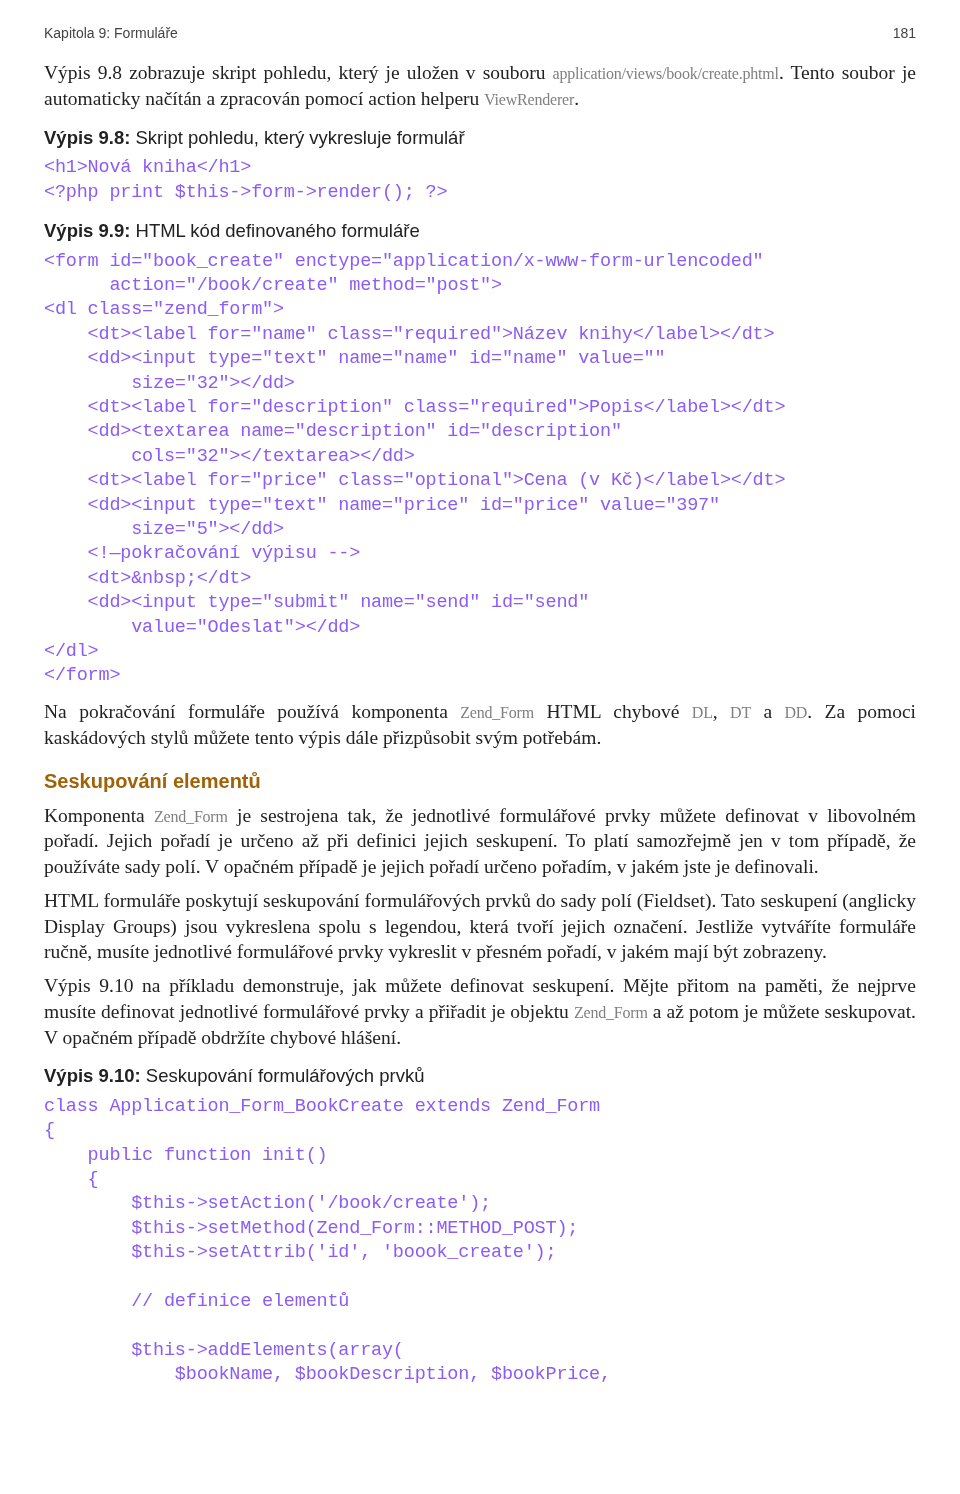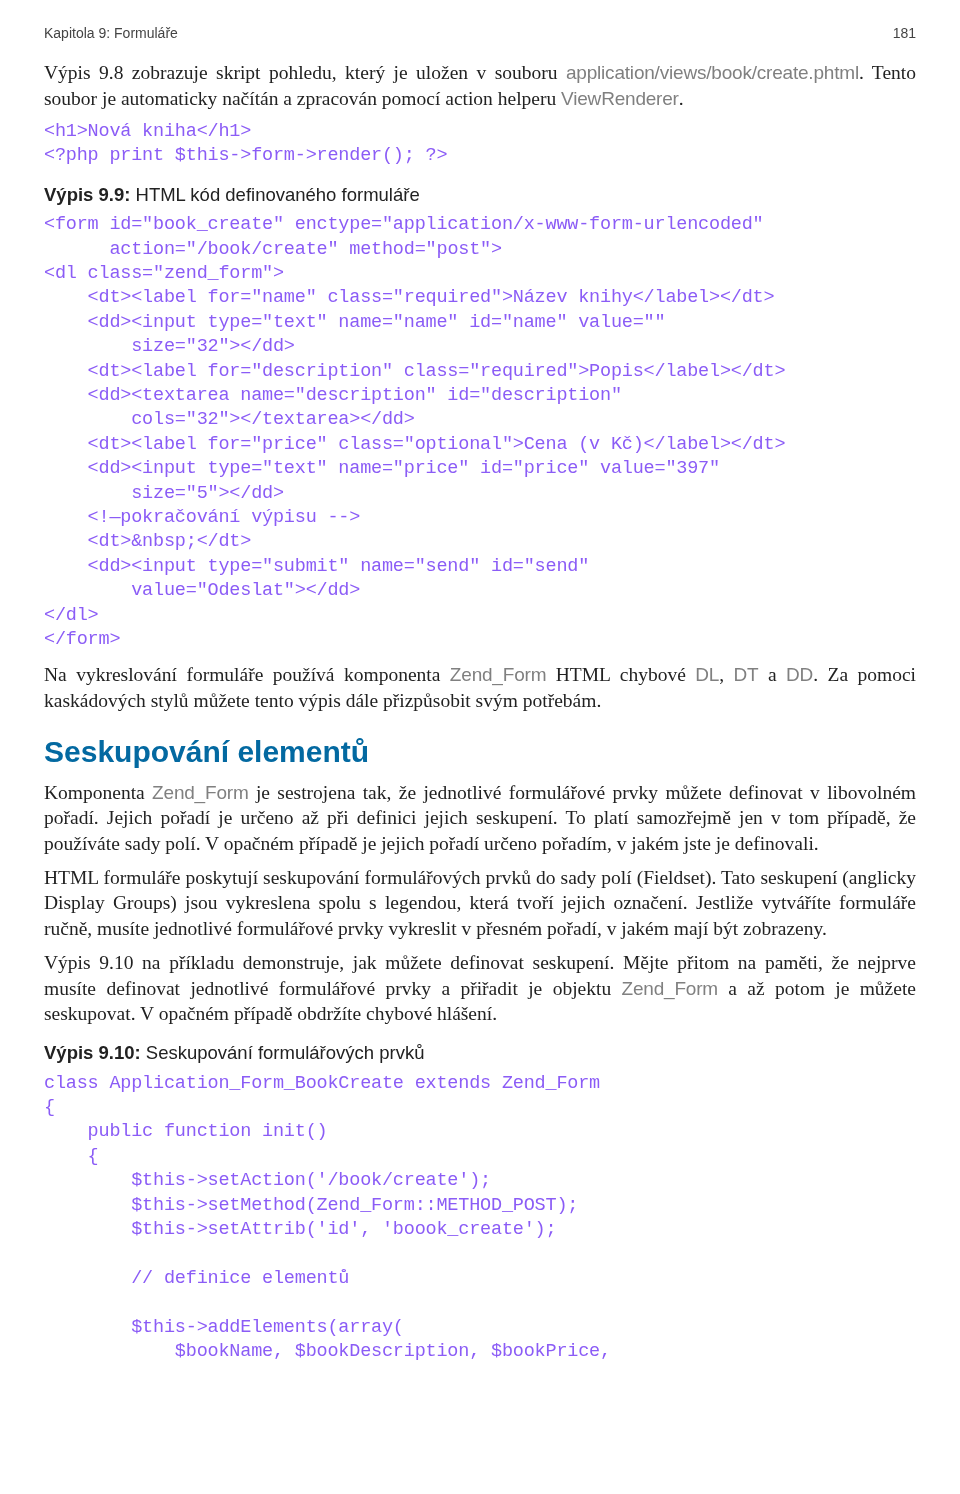--- a/index.html
+++ b/index.html
@@ -27,22 +27,22 @@
     color: #444;
     margin-bottom: 18px;
   }
   .chapter-title { font-weight: 400; }
   .page-num { font-weight: 400; margin-left: 24px; }
   .body-para {
     margin: 0 0 8px 0;
     text-align: justify;
   }
   .mono {
-    font-family: Liberation Sans, sans-serif;
-    font-size: 19px;
+    font-family: Liberation Serif, serif;
+    font-size: 16px;
     letter-spacing: -0.2px;
     margin-top: 20px;
   }
   .mono-gray {
     color: #808080;
   }
   .listing-caption {
     font-family: "Myriad Pro", "Helvetica Neue", Arial, sans-serif;
     font-size: 18.5px;
     margin: 14px 0 6px 0;
@@ -53,39 +53,42 @@
     font-size: 18.5px;
     line-height: 1.32;
     color: #8b5cf6;
     white-space: pre-wrap;
     margin: 2px 0 10px 0;
     letter-spacing: -0.2px;
   }
   h2.section {
     font-family: "Myriad Pro", "Helvetica Neue", Arial, sans-serif;
     font-weight: 700;
-    font-size: 30px;
+    font-size: 20px;
     margin: 18px 0 8px 0;
-    color: #0369a1;
+    color: #a16207;
   }
 </style>
 </head>
 <body>
 
 <div class="page">
 
   <div class="page-header">
     <span class="chapter-title">Kapitola 9: Formuláře</span>
     <span class="page-num">181</span>
   </div>
 
   <p class="body-para">
     <span>Výpis 9.8 zobrazuje skript pohledu, který je uložen v souboru </span><span class="mono mono-gray">application/views/book/create.phtml</span><span>. Tento soubor je automaticky načítán a zpracován pomocí action helperu </span><span class="mono mono-gray">ViewRenderer</span><span>.</span>
   </p>
 
+  <p class="listing-caption">
+    <span class="bold">Výpis 9.8:</span><span> Skript pohledu, který vykresluje formulář</span>
+  </p>
 
   <pre class="code">&lt;h1&gt;Nová kniha&lt;/h1&gt;
 &lt;?php print $this-&gt;form-&gt;render(); ?&gt;</pre>
 
 
   <p class="listing-caption">
     <span class="bold">Výpis 9.9:</span><span> HTML kód definovaného formuláře</span>
   </p>
 
   <pre class="code">&lt;form id="book_create" enctype="application/x-www-form-urlencoded"
@@ -101,21 +104,21 @@
     &lt;dd&gt;&lt;input type="text" name="price" id="price" value="397"
         size="5"&gt;&lt;/dd&gt;
     &lt;!—pokračování výpisu --&gt;
     &lt;dt&gt;&amp;nbsp;&lt;/dt&gt;
     &lt;dd&gt;&lt;input type="submit" name="send" id="send"
         value="Odeslat"&gt;&lt;/dd&gt;
 &lt;/dl&gt;
 &lt;/form&gt;</pre>
 
   <p class="body-para">
-    <span>Na vykreslování formuláře používá komponenta </span><span class="mono mono-gray">Zend_Form</span><span> HTML chybové </span><span class="mono mono-gray">DL</span><span>, </span><span class="mono mono-gray">DT</span><span> a </span><span class="mono mono-gray">DD</span><span>. Za pomoci kaskádových stylů můžete tento výpis dále přizpůsobit svým potřebám.</span>
+    <span>Na pokračování formuláře používá komponenta </span><span class="mono mono-gray">Zend_Form</span><span> HTML chybové </span><span class="mono mono-gray">DL</span><span>, </span><span class="mono mono-gray">DT</span><span> a </span><span class="mono mono-gray">DD</span><span>. Za pomoci kaskádových stylů můžete tento výpis dále přizpůsobit svým potřebám.</span>
   </p>
 
   <h2 class="section">Seskupování elementů</h2>
 
   <p class="body-para">
     <span>Komponenta </span><span class="mono mono-gray">Zend_Form</span><span> je sestrojena tak, že jednotlivé formulářové prvky můžete definovat v libovolném pořadí. Jejich pořadí je určeno až při definici jejich seskupení. To platí samozřejmě jen v tom případě, že používáte sady polí. V opačném případě je jejich pořadí určeno pořadím, v jakém jste je definovali.</span>
   </p>
 
   <p class="body-para">HTML formuláře poskytují seskupování formulářových prvků do sady polí (Fieldset). Tato seskupení (anglicky Display Groups) jsou vykreslena spolu s legendou, která tvoří jejich označení. Jestliže vytváříte formuláře ručně, musíte jednotlivé formulářové prvky vykreslit v přesném pořadí, v jakém mají být zobrazeny.</p>
 

